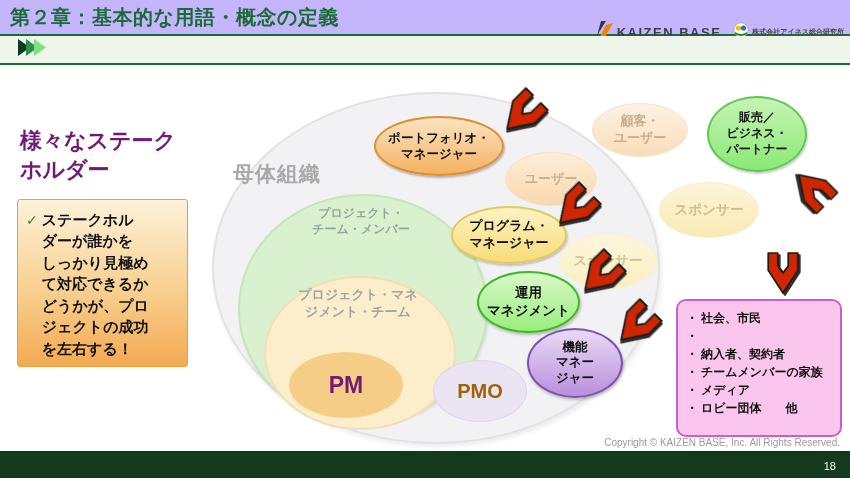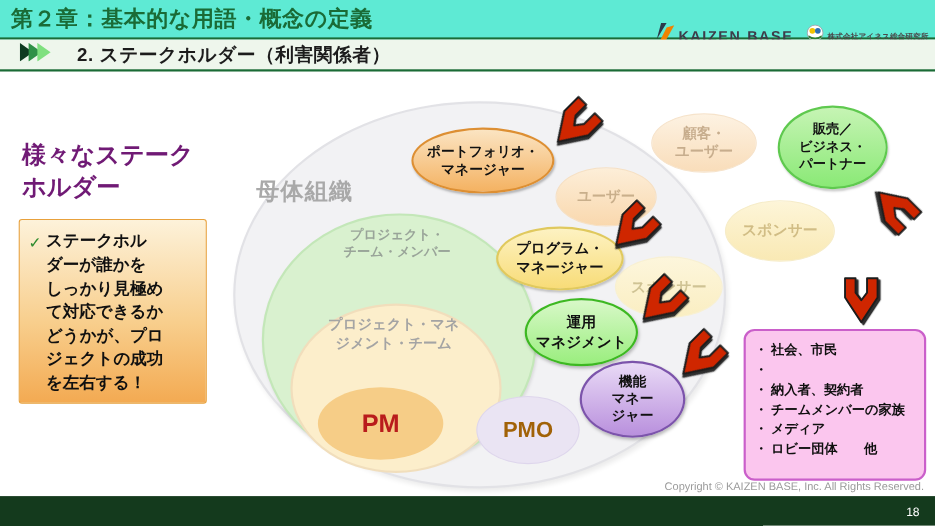--- a/index.html
+++ b/index.html
@@ -2,21 +2,21 @@
 <html><head>
 <meta charset="utf-8">
 <style>
   html,body{margin:0;padding:0;}
   body{
     width:850px;height:478px;position:relative;overflow:hidden;
     background:#ffffff;
     font-family:"Liberation Sans","DejaVu Sans",sans-serif;
   }
   
-  .header{position:absolute;top:0;left:0;right:0;height:34px;background:#5eead4;border-bottom:2px solid #1a6b36;text-align:center;}
+  .header{position:absolute;top:0;left:0;right:0;height:34px;background:#c4b5fd;border-bottom:2px solid #1a6b36;text-align:center;}
   .header-title{position:absolute;left:10px;top:4px;font-size:20px;font-weight:bold;color:#1a6b36;letter-spacing:.5px;}
   .logos{position:absolute;right:6px;top:21px;display:flex;align-items:center;gap:12px;}
   .kaizen-logo{display:flex;align-items:center;gap:4px;}
   .kaizen-logo-text{font-size:13px;font-weight:bold;color:#3d3d49;letter-spacing:1.5px;}
   .ines-logo{display:flex;align-items:center;gap:3px;}
   .ines-logo-text{font-size:7px;font-weight:bold;color:#4a4a4a;}
   
   .subtitle-bar{position:absolute;top:36px;left:0;right:0;height:27px;background:#eef6ec;border-bottom:2px solid #1a6b36;display:flex;align-items:center;}
   .chevrons{margin-left:18px;flex:0 0 auto;}
   .subtitle-text{margin-left:16px;font-size:17px;font-weight:bold;color:#1c1c1c;letter-spacing:.5px;}
@@ -33,21 +33,21 @@
     background:#f2f2f4;border:2px solid #e2e2e6;box-shadow:2px 3px 5px rgba(0,0,0,.08);}
   .parent-org-label{position:absolute;left:233px;top:160px;font-size:21px;font-weight:bold;color:#a9a9a9;letter-spacing:1px;}
   .team-ellipse{position:absolute;left:238px;top:194px;width:246px;height:226px;border-radius:50%;
     background:#d9f1cf;border:2px solid #c3e7b8;box-shadow:1px 2px 3px rgba(0,0,0,.10);}
   .team-label{position:absolute;left:238px;top:205px;width:246px;text-align:center;font-size:12px;font-weight:bold;color:#99a499;white-space:pre-line;line-height:1.35;}
   .pmteam-ellipse{position:absolute;left:264px;top:276px;width:188px;height:150px;border-radius:50%;
     background:#fceecb;border:2px solid #f1debc;}
   .pmteam-label{position:absolute;left:264px;top:287px;width:188px;text-align:center;font-size:13px;font-weight:bold;color:#a4a4a4;white-space:pre-line;line-height:1.3;}
   .pm-ellipse{position:absolute;left:289px;top:352px;width:114px;height:66px;border-radius:50%;
     background:#f6cd87;display:flex;align-items:center;justify-content:center;
-    font-size:23px;font-weight:bold;color:#b91c1c;}
+    font-size:23px;font-weight:bold;color:#701a75;}
   .pmo-ellipse{position:absolute;left:433px;top:360px;width:92px;height:60px;border-radius:50%;
     background:#eae4f3;border:1px solid #ded6ec;display:flex;align-items:center;justify-content:center;
     font-size:20px;font-weight:bold;color:#a16207;}
   
   .bubble{position:absolute;border-radius:50%;display:flex;align-items:center;justify-content:center;
     text-align:center;font-weight:bold;white-space:pre-line;box-sizing:border-box;}
   .b-portfolio{left:374px;top:116px;width:130px;height:60px;background:linear-gradient(180deg,#fbe4c2,#f4b262);
     border:2px solid #dd8f33;font-size:12.5px;color:#111;line-height:1.3;box-shadow:1px 2px 2px rgba(0,0,0,.25);}
   .b-customer{left:592px;top:103px;width:96px;height:54px;background:linear-gradient(180deg,#fdf2e2,#f9ddba);
     border:1px solid #f6e3cb;font-size:13px;color:#c7ad8d;line-height:1.3;}
@@ -125,21 +125,20 @@
   </div>
 
   <div class="subtitle-bar">
     <span class="chevrons">
       <svg width="36" height="17" viewBox="0 0 36 17">
         <polygon points="0,0 12,8.5 0,17" fill="#0e3a20"></polygon>
         <polygon points="8,0 20,8.5 8,17" fill="#2f9147"></polygon>
         <polygon points="16,0 28,8.5 16,17" fill="#7fe07f"></polygon>
       </svg>
     </span>
-    <span class="subtitle-text">2. ステークホルダー（利害関係者）</span>
   </div>
 
   <div class="main-heading">様々なステーク
 ホルダー</div>
   <div class="note-box">
     <div class="note-inner">
       <span class="check">✓</span>
       <span class="note-text">ステークホル
 ダーが誰かを
 しっかり見極め

